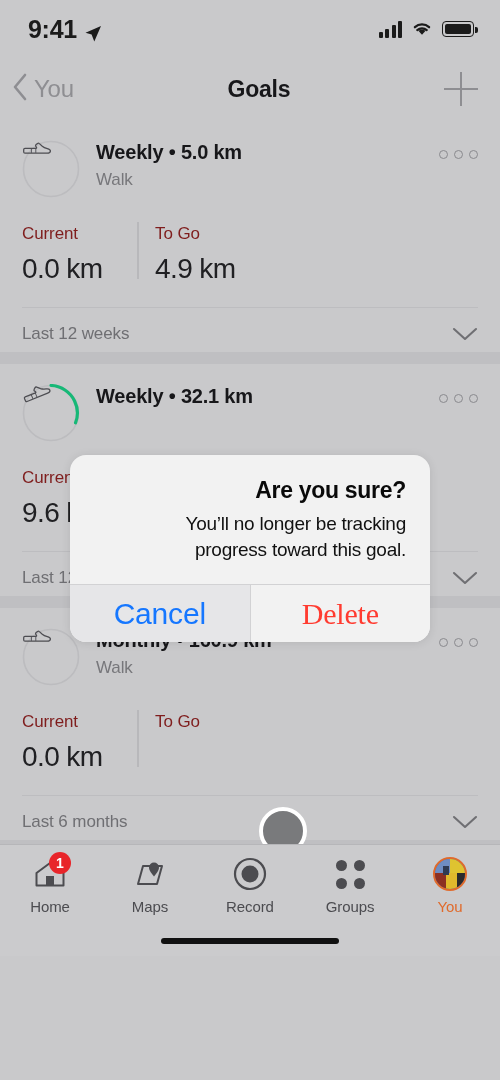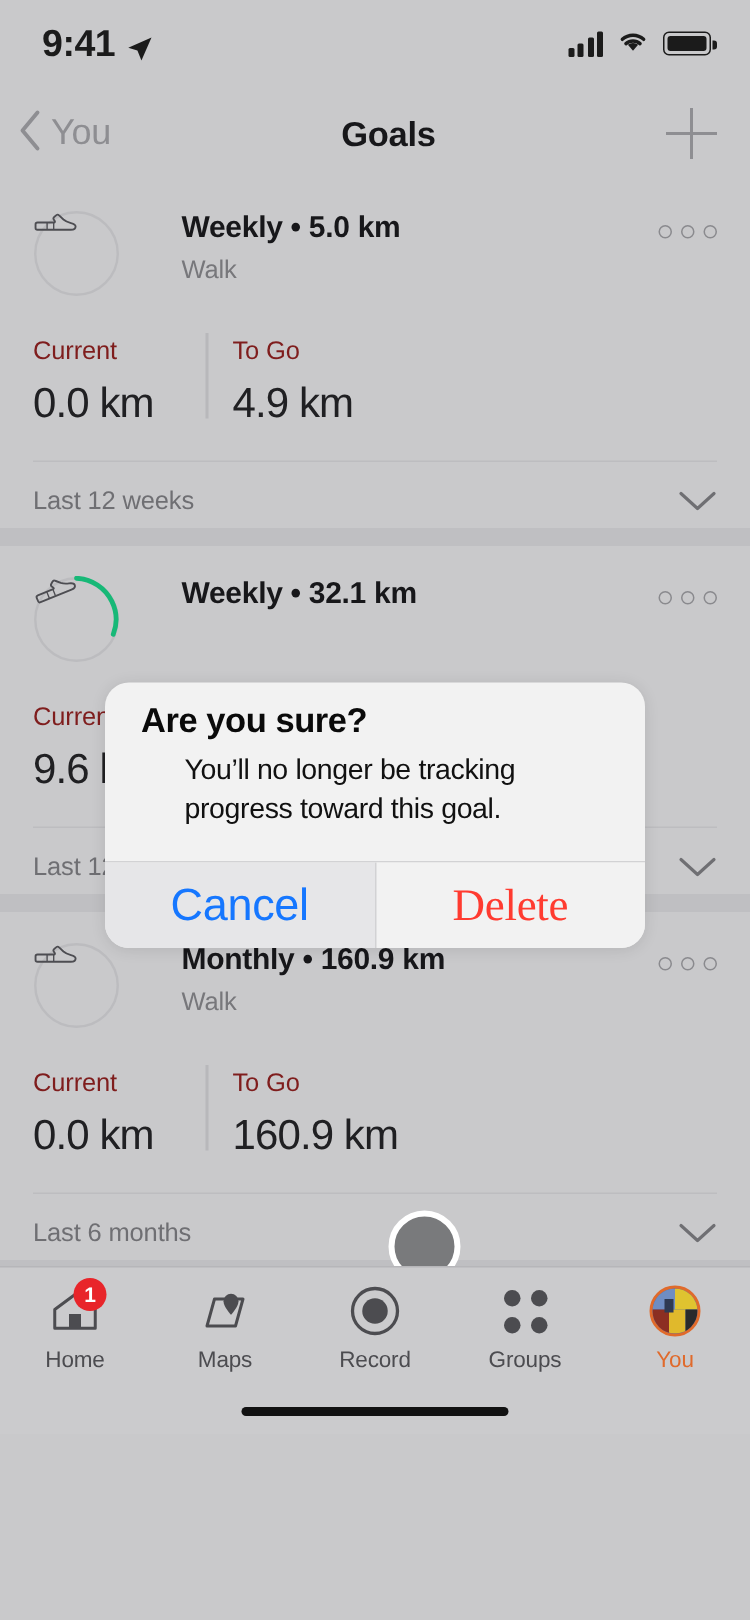--- a/index.html
+++ b/index.html
@@ -59,21 +59,21 @@
   .nav-plus::before, .nav-plus::after {
     content: ""; position: absolute; background: #8e8e92;
   }
   .nav-plus::before { left: 0; right: 0; top: 16px; height: 2px; }
   .nav-plus::after { top: 0; bottom: 0; left: 16px; width: 2px; }
 
   
   .content { position: absolute; top: 120px; left: 0; right: 0; bottom: 112px; }
 
   .goal-card { position: absolute; left: 0; right: 0; background: #c9c9cb; }
-  .card-head { display: flex; align-items: flex-start; padding: 18px 22px 0 22px; gap: 25px; }
+  .card-head { display: flex; align-items: flex-start; padding: 18px 22px 0 22px; }
   .badge-ring {
     position: relative; width: 58px; height: 58px; flex: none; margin-top: 2px;
   }
   .badge-ring svg { position: absolute; inset: 0; }
   .shoe-icon {
     position: absolute; inset: 0; display: flex;
     align-items: center; justify-content: center;
   }
   .card-titles { flex: 1; padding-left: 16px; padding-top: 3px; }
   .card-title { font-size: 20px; font-weight: 700; color: #17171a; letter-spacing: -0.2px; }
@@ -111,21 +111,21 @@
     position: absolute; width: 48px; height: 48px; border-radius: 50%;
     background: #797a7c; border: 4px solid #ffffff; pointer-events: none;
   }
 
   
   .dialog {
     position: absolute; left: 70px; top: 455px; width: 360px;
     background: #f2f2f2; border-radius: 16px; overflow: hidden;
     box-shadow: 0 1px 10px rgba(0,0,0,0.10);
   }
-  .dlg-body { padding: 12px 24px 22px 24px; text-align: left; }
+  .dlg-body { padding: 22px 24px 22px 24px; text-align: right; }
   .dlg-title { font-size: 23px; font-weight: 700; color: #0a0a0a; letter-spacing: -0.3px; }
   .dlg-text { font-size: 19px; color: #111; line-height: 1.35; margin-top: 7px; letter-spacing: -0.25px; margin-left: 29px; }
   .dlg-actions { display: flex; border-top: 1px solid #d2d2d4; height: 58px; }
   .dlg-btn {
     flex: 1; display: flex; align-items: center; justify-content: center;
     font-size: 30px; cursor: pointer; letter-spacing: -0.2px; background: #f2f2f2; text-align: right;
   }
   .dlg-btn.cancel { color: #1677ff; background: #e6e6e8; }
   .dlg-btn.delete { color: #ff3b30; border-left: 1px solid #d2d2d4; font-family: Liberation Serif, serif; }
 
@@ -324,21 +324,20 @@
             <i></i>
           </div>
       </div>
       <div class="stats">
         <div class="stat-col">
           <div class="stat-label">Current</div>
           <div class="stat-value">0.0 km</div>
         </div>
         <div class="stat-col second">
           <div class="stat-label">To Go</div>
-          <div class="stat-value">160.9 km</div>
         </div>
       </div>
       <div class="card-divider"></div>
       <div class="card-foot">
         <span class="foot-label">Last 6 months</span>
         <span class="chev-down">
           <svg viewBox="0 0 26 14" width="26" height="14">
               <path d="M2 2 L13 12 L24 2" stroke="#6f6f73" stroke-width="2.1" fill="none" stroke-linecap="round" stroke-linejoin="round"></path>
             </svg>
         </span>

